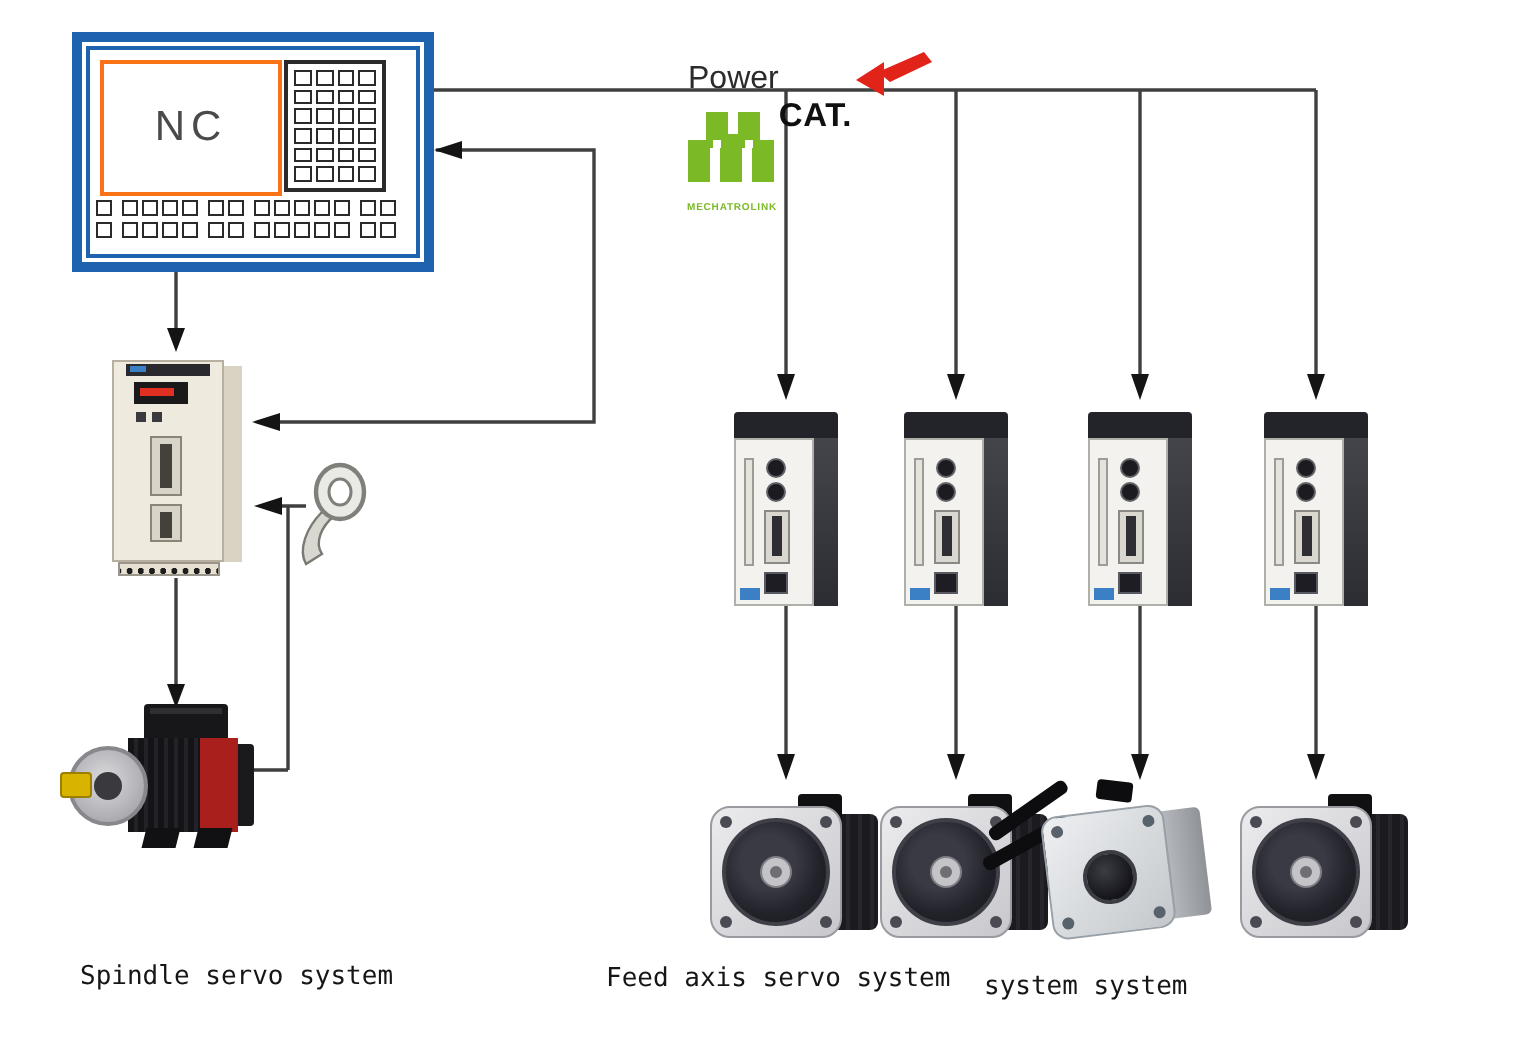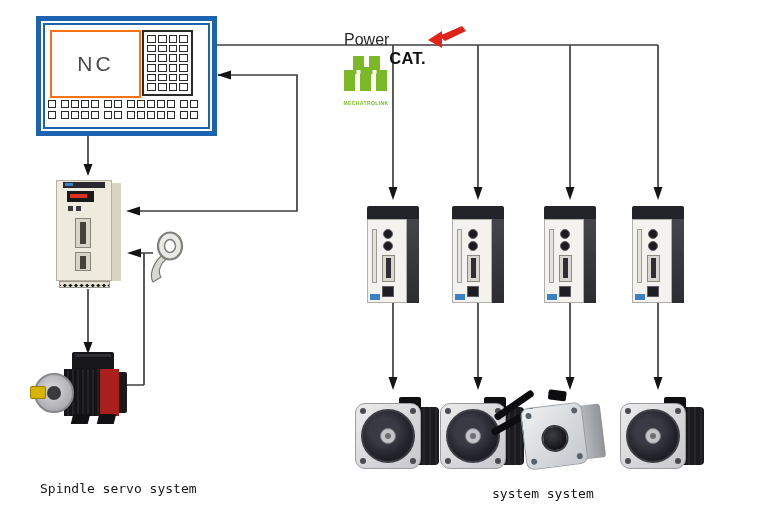--- a/index.html
+++ b/index.html
@@ -431,15 +431,16 @@
         <span class="bolt b4"></span>
       <div class="m-face">
         <div class="m-shaft">
             <i></i>
           </div>
       </div>
     </div>
   </div>
 
   <div class="abs caption cap-spindle">Spindle servo system</div>
+  <div class="abs caption cap-feed">Feed axis servo system</div>
   <div class="abs caption cap-turret"><br><span>system system</span></div>
 
 </div>
 
 </body></html>

